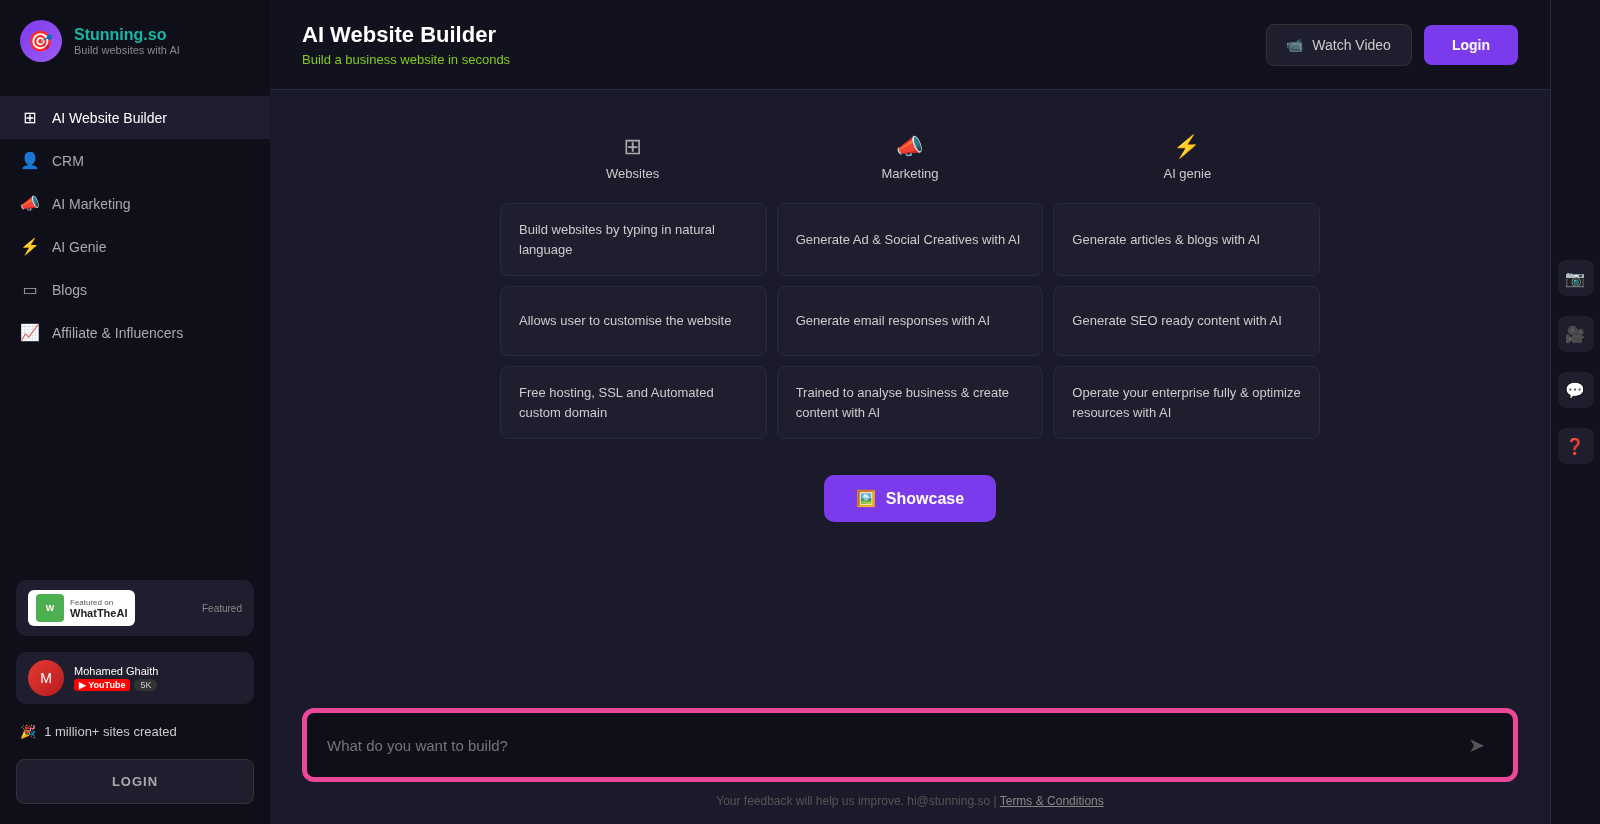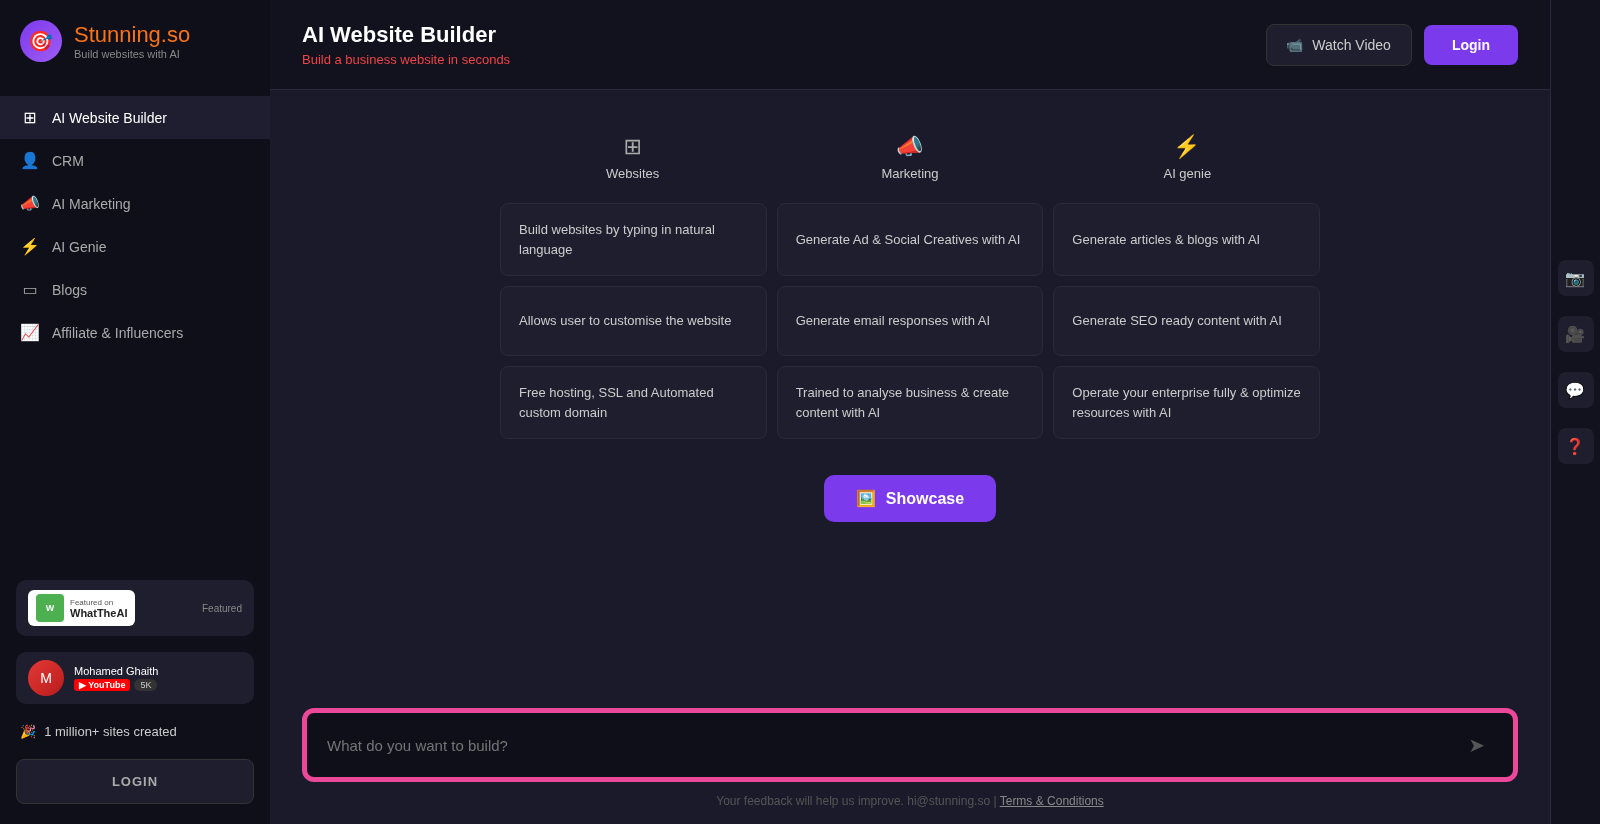--- a/index.html
+++ b/index.html
@@ -36,23 +36,23 @@
       height: 42px;
       border-radius: 50%;
       background: linear-gradient(135deg, #7c3aed, #9f5cf5);
       display: flex;
       align-items: center;
       justify-content: center;
       font-size: 20px;
     }
 
     .logo-text .logo-title {
-      font-size: 22px;
-      font-weight: 400;
-      color: #f97316;
+      font-size: 16px;
+      font-weight: 700;
+      color: #14b8a6;
     }
 
     .logo-text .logo-sub {
       font-size: 11px;
       color: #888;
     }
 
     .sidebar-nav {
       flex: 1;
       padding: 10px 0;
@@ -223,21 +223,21 @@
 
     .header-left .header-title {
       font-size: 22px;
       font-weight: 700;
       color: #fff;
       margin-bottom: 4px;
     }
 
     .header-left .header-sub {
       font-size: 13px;
-      color: #ef4444;
+      color: #84cc16;
     }
 
     .header-right {
       display: flex;
       align-items: center;
       gap: 12px;
     }
 
     .watch-video-btn {
       display: flex;

